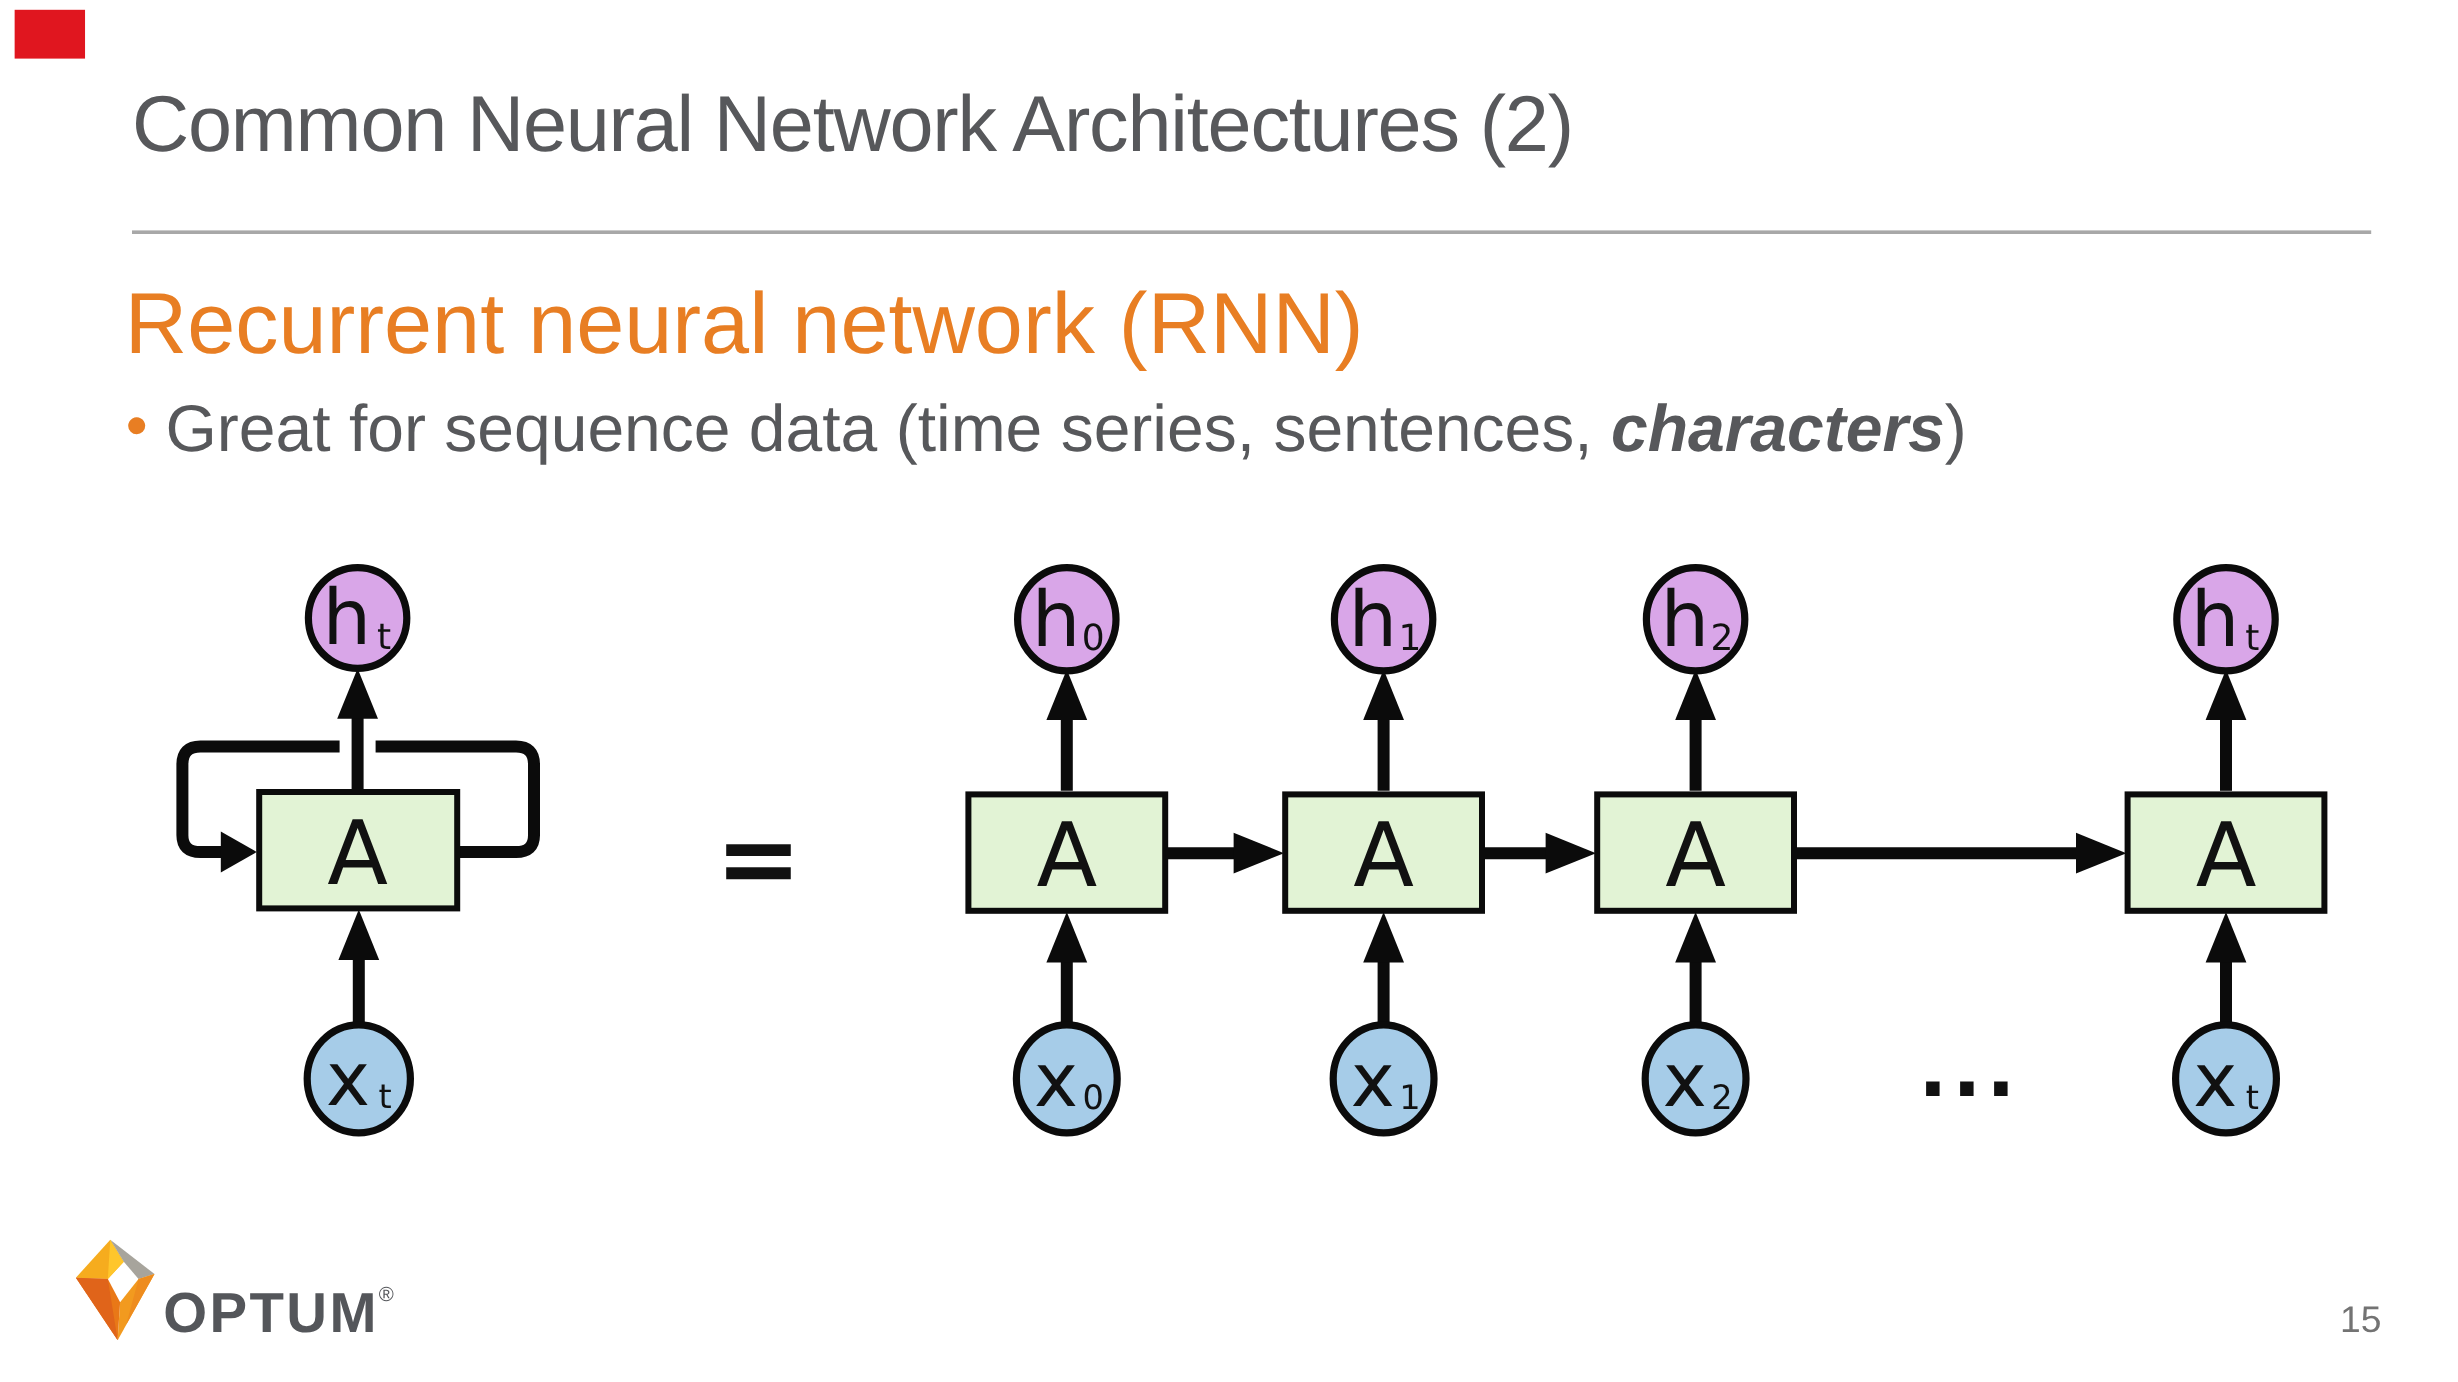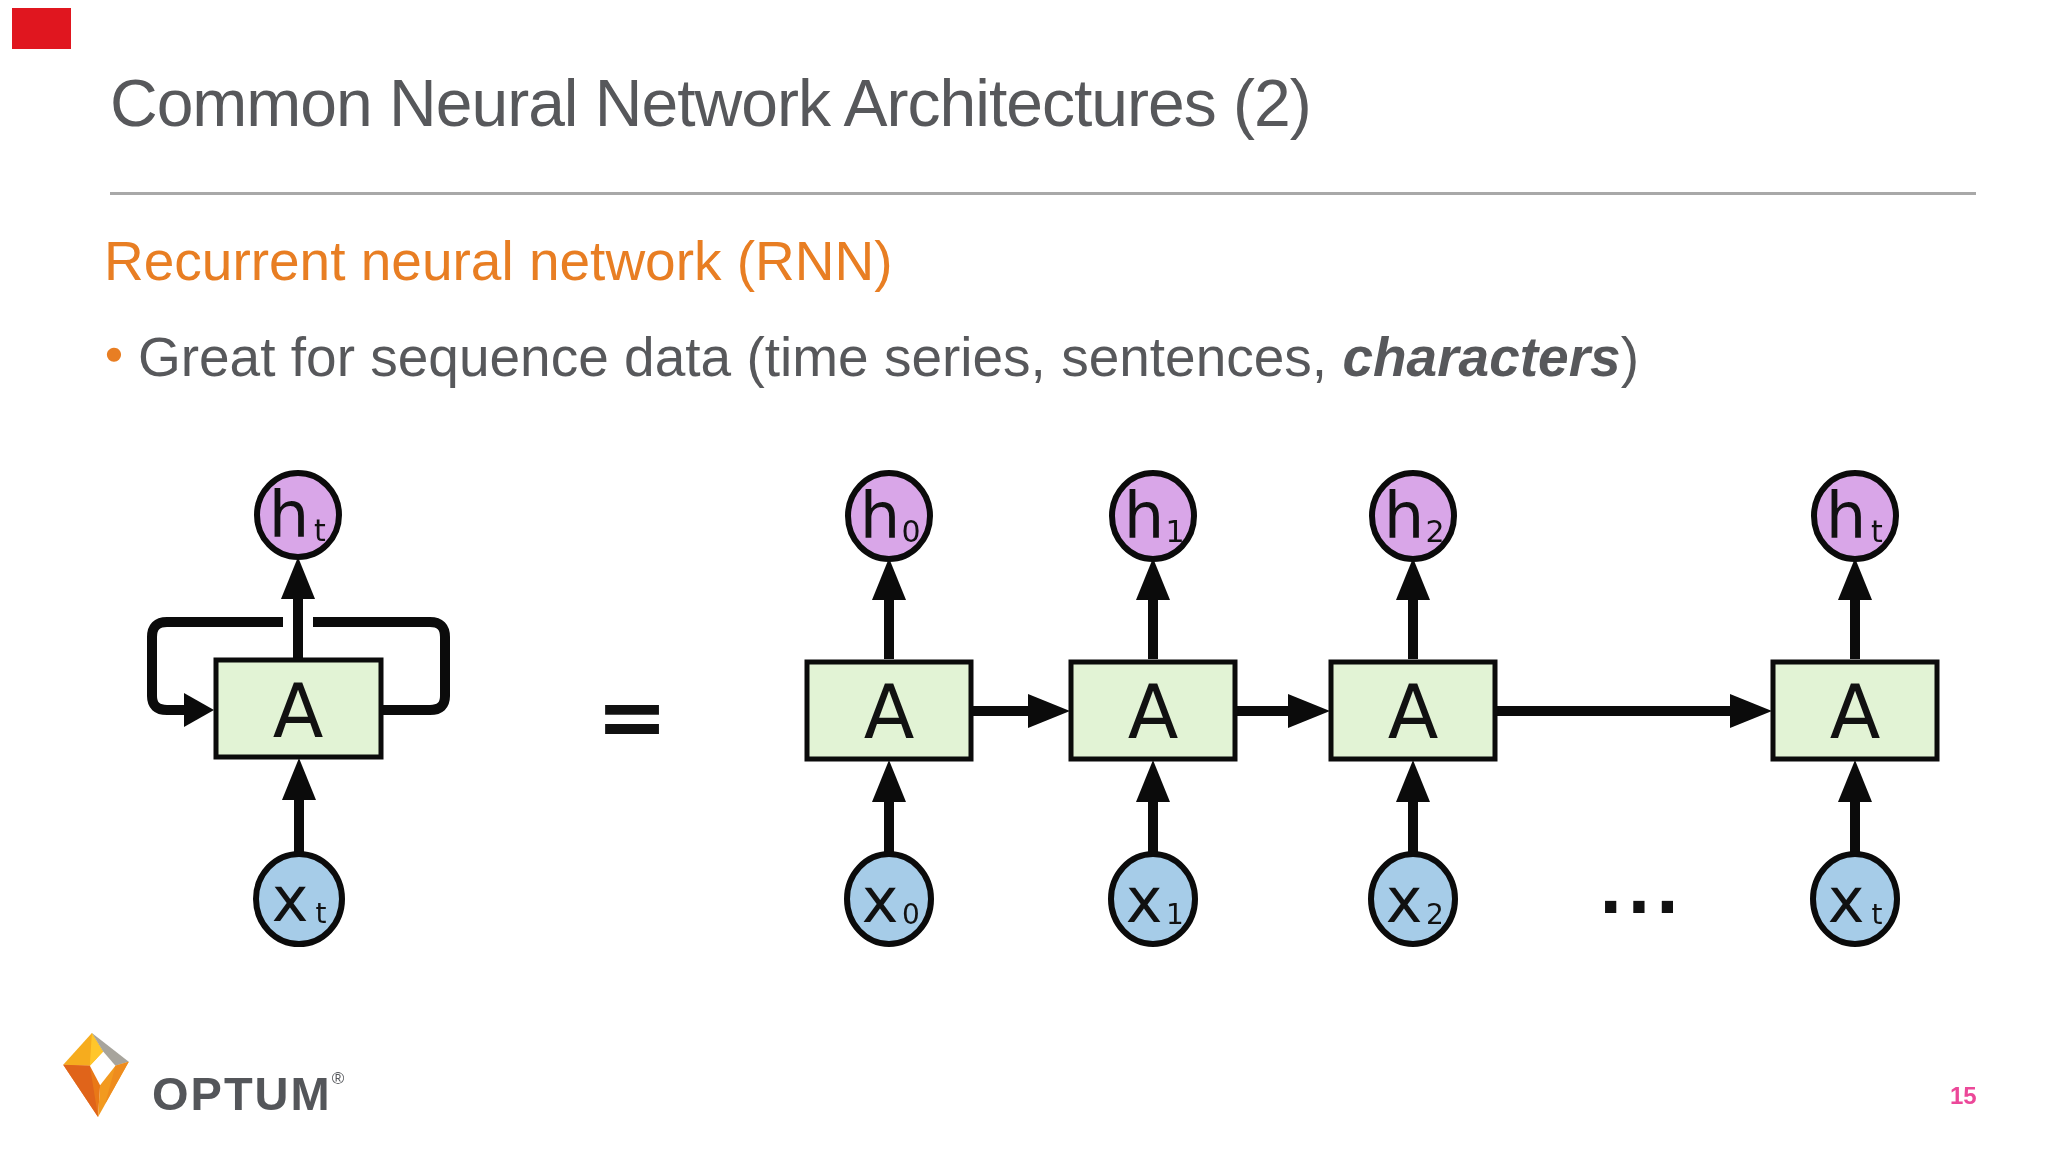--- a/index.html
+++ b/index.html
@@ -7,42 +7,42 @@
     width:2048px;height:1152px;position:relative;overflow:hidden;
     background:#ffffff;font-family:"Liberation Sans",sans-serif;
   }
   .rec-indicator{position:absolute;left:12px;top:8px;width:59px;height:41px;}
   .title{
     position:absolute;left:110px;top:70px;font-size:66px;line-height:1;
     color:#57585b;letter-spacing:-1px;white-space:nowrap;
   }
   .divider{position:absolute;left:110px;top:192px;width:1866px;height:3px;background:#a8a8a8;}
   .heading{
-    position:absolute;left:104px;top:234px;font-size:55px;line-height:1;
+    position:absolute;left:104px;top:234px;font-size:72px;line-height:1;
     color:#e87e23;white-space:nowrap;
   }
   .bullet-line{
     position:absolute;left:104px;top:330px;font-size:55px;line-height:1;
     color:#57585b;white-space:nowrap;
   }
   .bullet-dot{color:#e87e23;font-size:0.6em;vertical-align:0.35em;letter-spacing:0;margin-right:14px;}
   .bullet-emph{font-weight:bold;font-style:italic;}
   .diagram{position:absolute;left:0;top:0;width:2048px;height:1152px;}
   .diagram text{font-family:"DejaVu Sans","Liberation Sans",sans-serif;fill:#111111;}
   .shape{stroke:#0b0b0b;}
   .shaft{stroke:#0b0b0b;stroke-width:10;fill:none;}
   .loop{stroke:#0b0b0b;stroke-width:10;fill:none;}
   .head{fill:#0b0b0b;stroke:none;}
   .footer-brand{position:absolute;left:62px;top:1030px;width:320px;height:90px;}
   .brand-word{
     position:absolute;left:74px;top:40px;font-size:47px;font-weight:bold;
-    color:#54565a;letter-spacing:2px;line-height:1;margin-left:16px;
+    color:#54565a;letter-spacing:2px;line-height:1;
   }
   .brand-reg{font-size:17px;font-weight:normal;vertical-align:26px;letter-spacing:0;}
-  .pagenum{position:absolute;left:1950px;top:1084px;font-size:24px;color:#ec4899;line-height:1;font-weight:bold;}
+  .pagenum{position:absolute;left:1950px;top:1084px;font-size:31px;color:#737373;line-height:1;}
 </style>
 </head>
 <body>
 
 <svg class="rec-indicator">
   <rect x="0" y="0" width="59" height="41" fill="#E0161F"></rect>
 </svg>
 
 <div class="title">Common Neural Network Architectures (2)</div>
 <div class="divider"></div>

